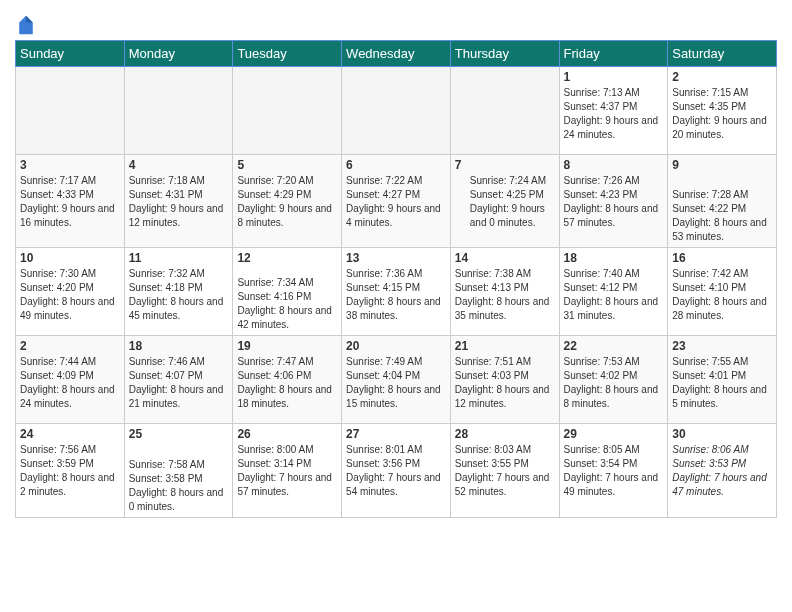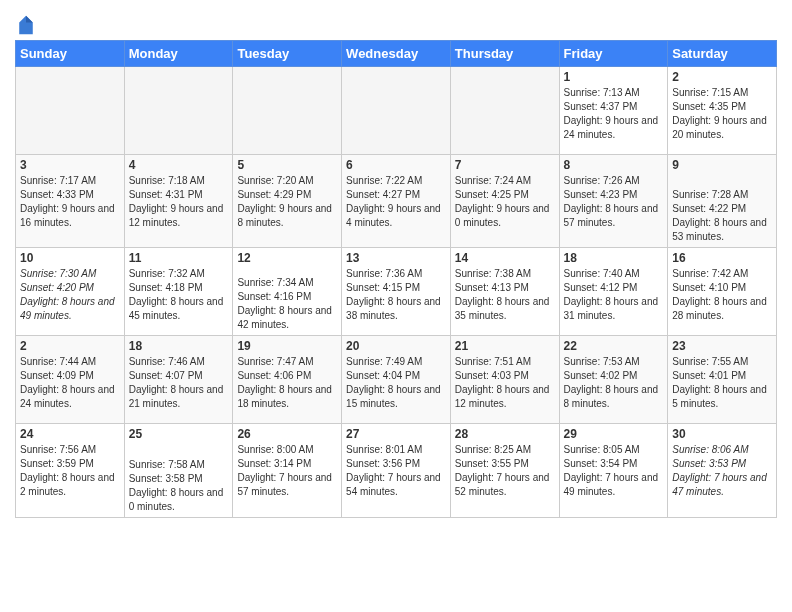--- a/index.html
+++ b/index.html
@@ -54,24 +54,24 @@
       font-size: 16px;
       color: #555;
       margin-top: 2px;
     }
     .calendar-table {
       width: 100%;
       border-collapse: collapse;
       table-layout: fixed;
     }
     .calendar-table th {
-      background-color: #3b82f6;
+      background-color: #0f766e;
       color: #fff;
       font-size: 13px;
-      font-weight: bold;
+      font-weight: normal;
       padding: 5px 4px;
       text-align: left;
       border: 1px solid #5a8fe0;
     }
     .calendar-table td {
       vertical-align: top;
       border: 1px solid #ccc;
       padding: 3px 4px;
       font-size: 10.5px;
       color: #333;
@@ -167,41 +167,41 @@
 Daylight: 9 hours and 8 minutes.</div>
         </td>
         <td>
           <div class="day-number">6</div>
           <div class="day-info" style="white-space: pre-line;">Sunrise: 7:22 AM
 Sunset: 4:27 PM
 Daylight: 9 hours and 4 minutes.</div>
         </td>
         <td>
           <div class="day-number">7</div>
-          <div class="day-info" style="white-space: pre-line;">Sunrise: 7:24 AM
+          <div class="day-info" style="white-space: pre-line; margin-left: 15px;">Sunrise: 7:24 AM
 Sunset: 4:25 PM
 Daylight: 9 hours and 0 minutes.</div>
         </td>
         <td>
           <div class="day-number">8</div>
           <div class="day-info" style="white-space: pre-line;">Sunrise: 7:26 AM
 Sunset: 4:23 PM
 Daylight: 8 hours and 57 minutes.</div>
         </td>
         <td>
           <div class="day-number">9</div>
           <div class="day-info" style="white-space: pre-line; margin-top: 16px;">Sunrise: 7:28 AM
 Sunset: 4:22 PM
 Daylight: 8 hours and 53 minutes.</div>
         </td>
       </tr>
       <tr>
         <td>
           <div class="day-number">10</div>
-          <div class="day-info" style="white-space: pre-line; font-style: italic;">Sunrise: 7:30 AM
+          <div class="day-info" style="white-space: pre-line;">Sunrise: 7:30 AM
 Sunset: 4:20 PM
 Daylight: 8 hours and 49 minutes.</div>
         </td>
         <td>
           <div class="day-number">11</div>
           <div class="day-info" style="white-space: pre-line;">Sunrise: 7:32 AM
 Sunset: 4:18 PM
 Daylight: 8 hours and 45 minutes.</div>
         </td>
         <td>
@@ -299,21 +299,21 @@
 Daylight: 7 hours and 57 minutes.</div>
         </td>
         <td>
           <div class="day-number">27</div>
           <div class="day-info" style="white-space: pre-line;">Sunrise: 8:01 AM
 Sunset: 3:56 PM
 Daylight: 7 hours and 54 minutes.</div>
         </td>
         <td>
           <div class="day-number">28</div>
-          <div class="day-info" style="white-space: pre-line;">Sunrise: 8:25 AM
+          <div class="day-info" style="white-space: pre-line;">Sunrise: 8:03 AM
 Sunset: 3:55 PM
 Daylight: 7 hours and 52 minutes.</div>
         </td>
         <td>
           <div class="day-number">29</div>
           <div class="day-info" style="white-space: pre-line;">Sunrise: 8:05 AM
 Sunset: 3:54 PM
 Daylight: 7 hours and 49 minutes.</div>
         </td>
         <td>

